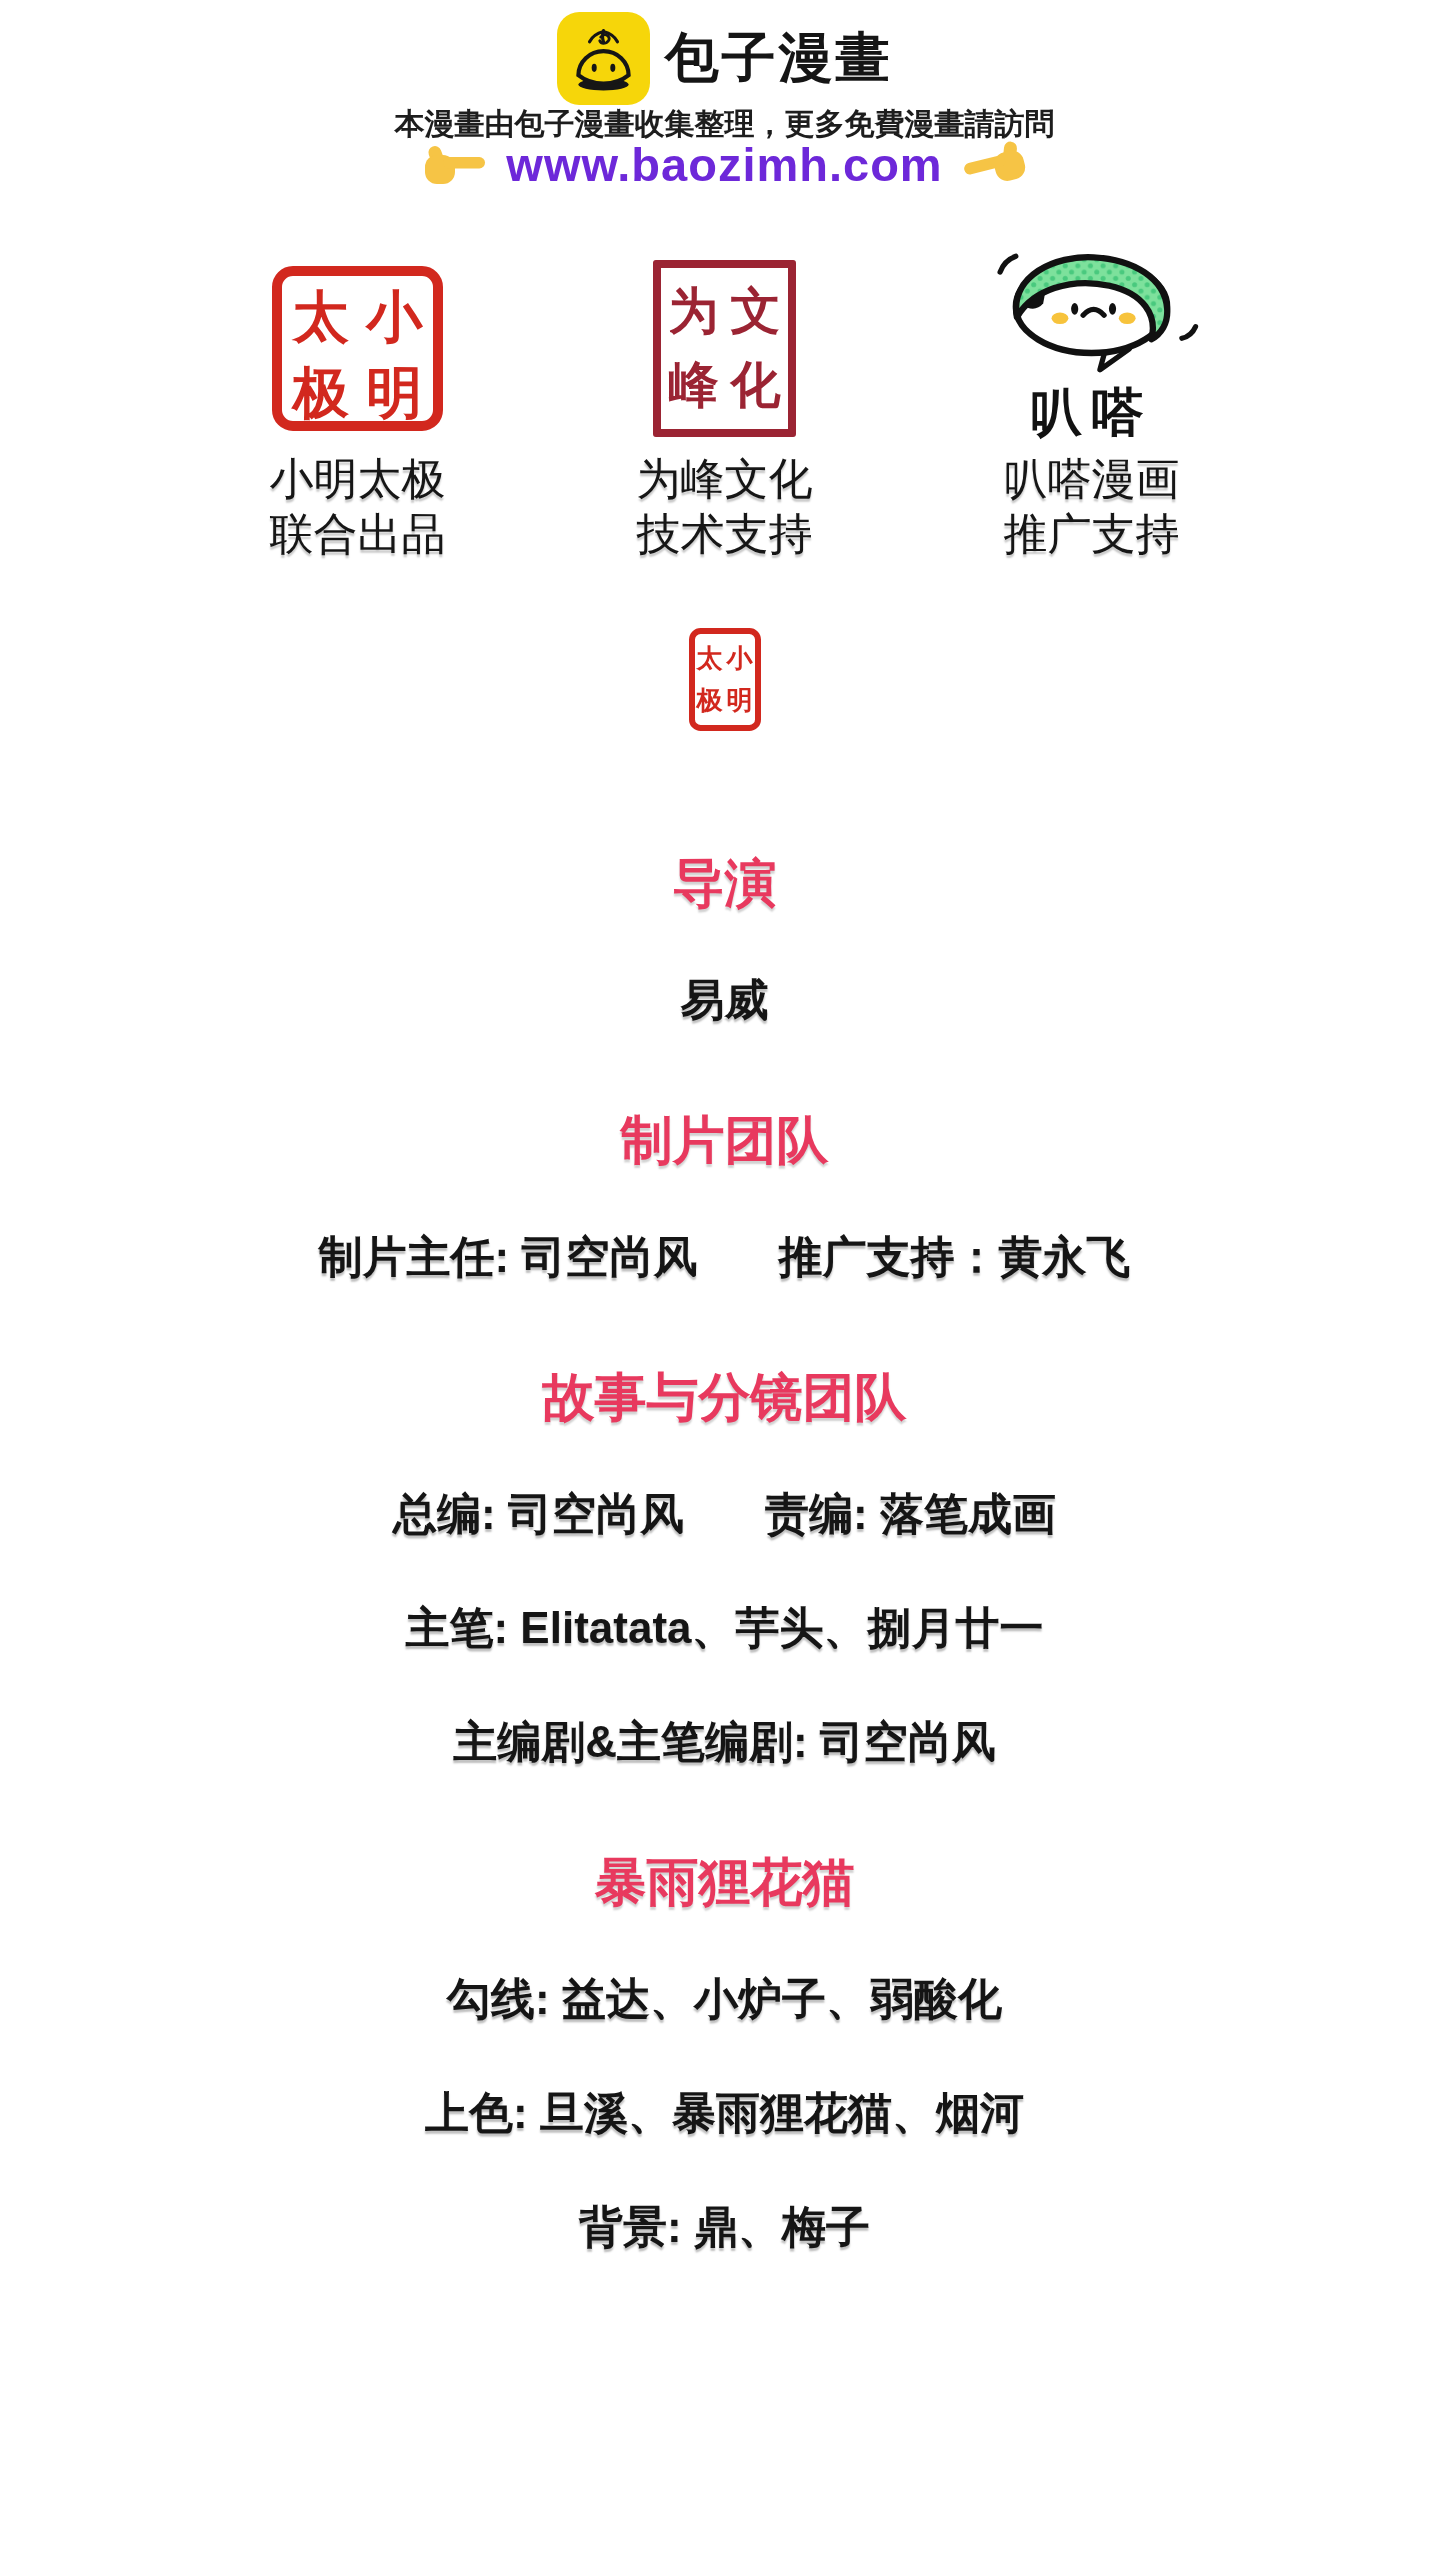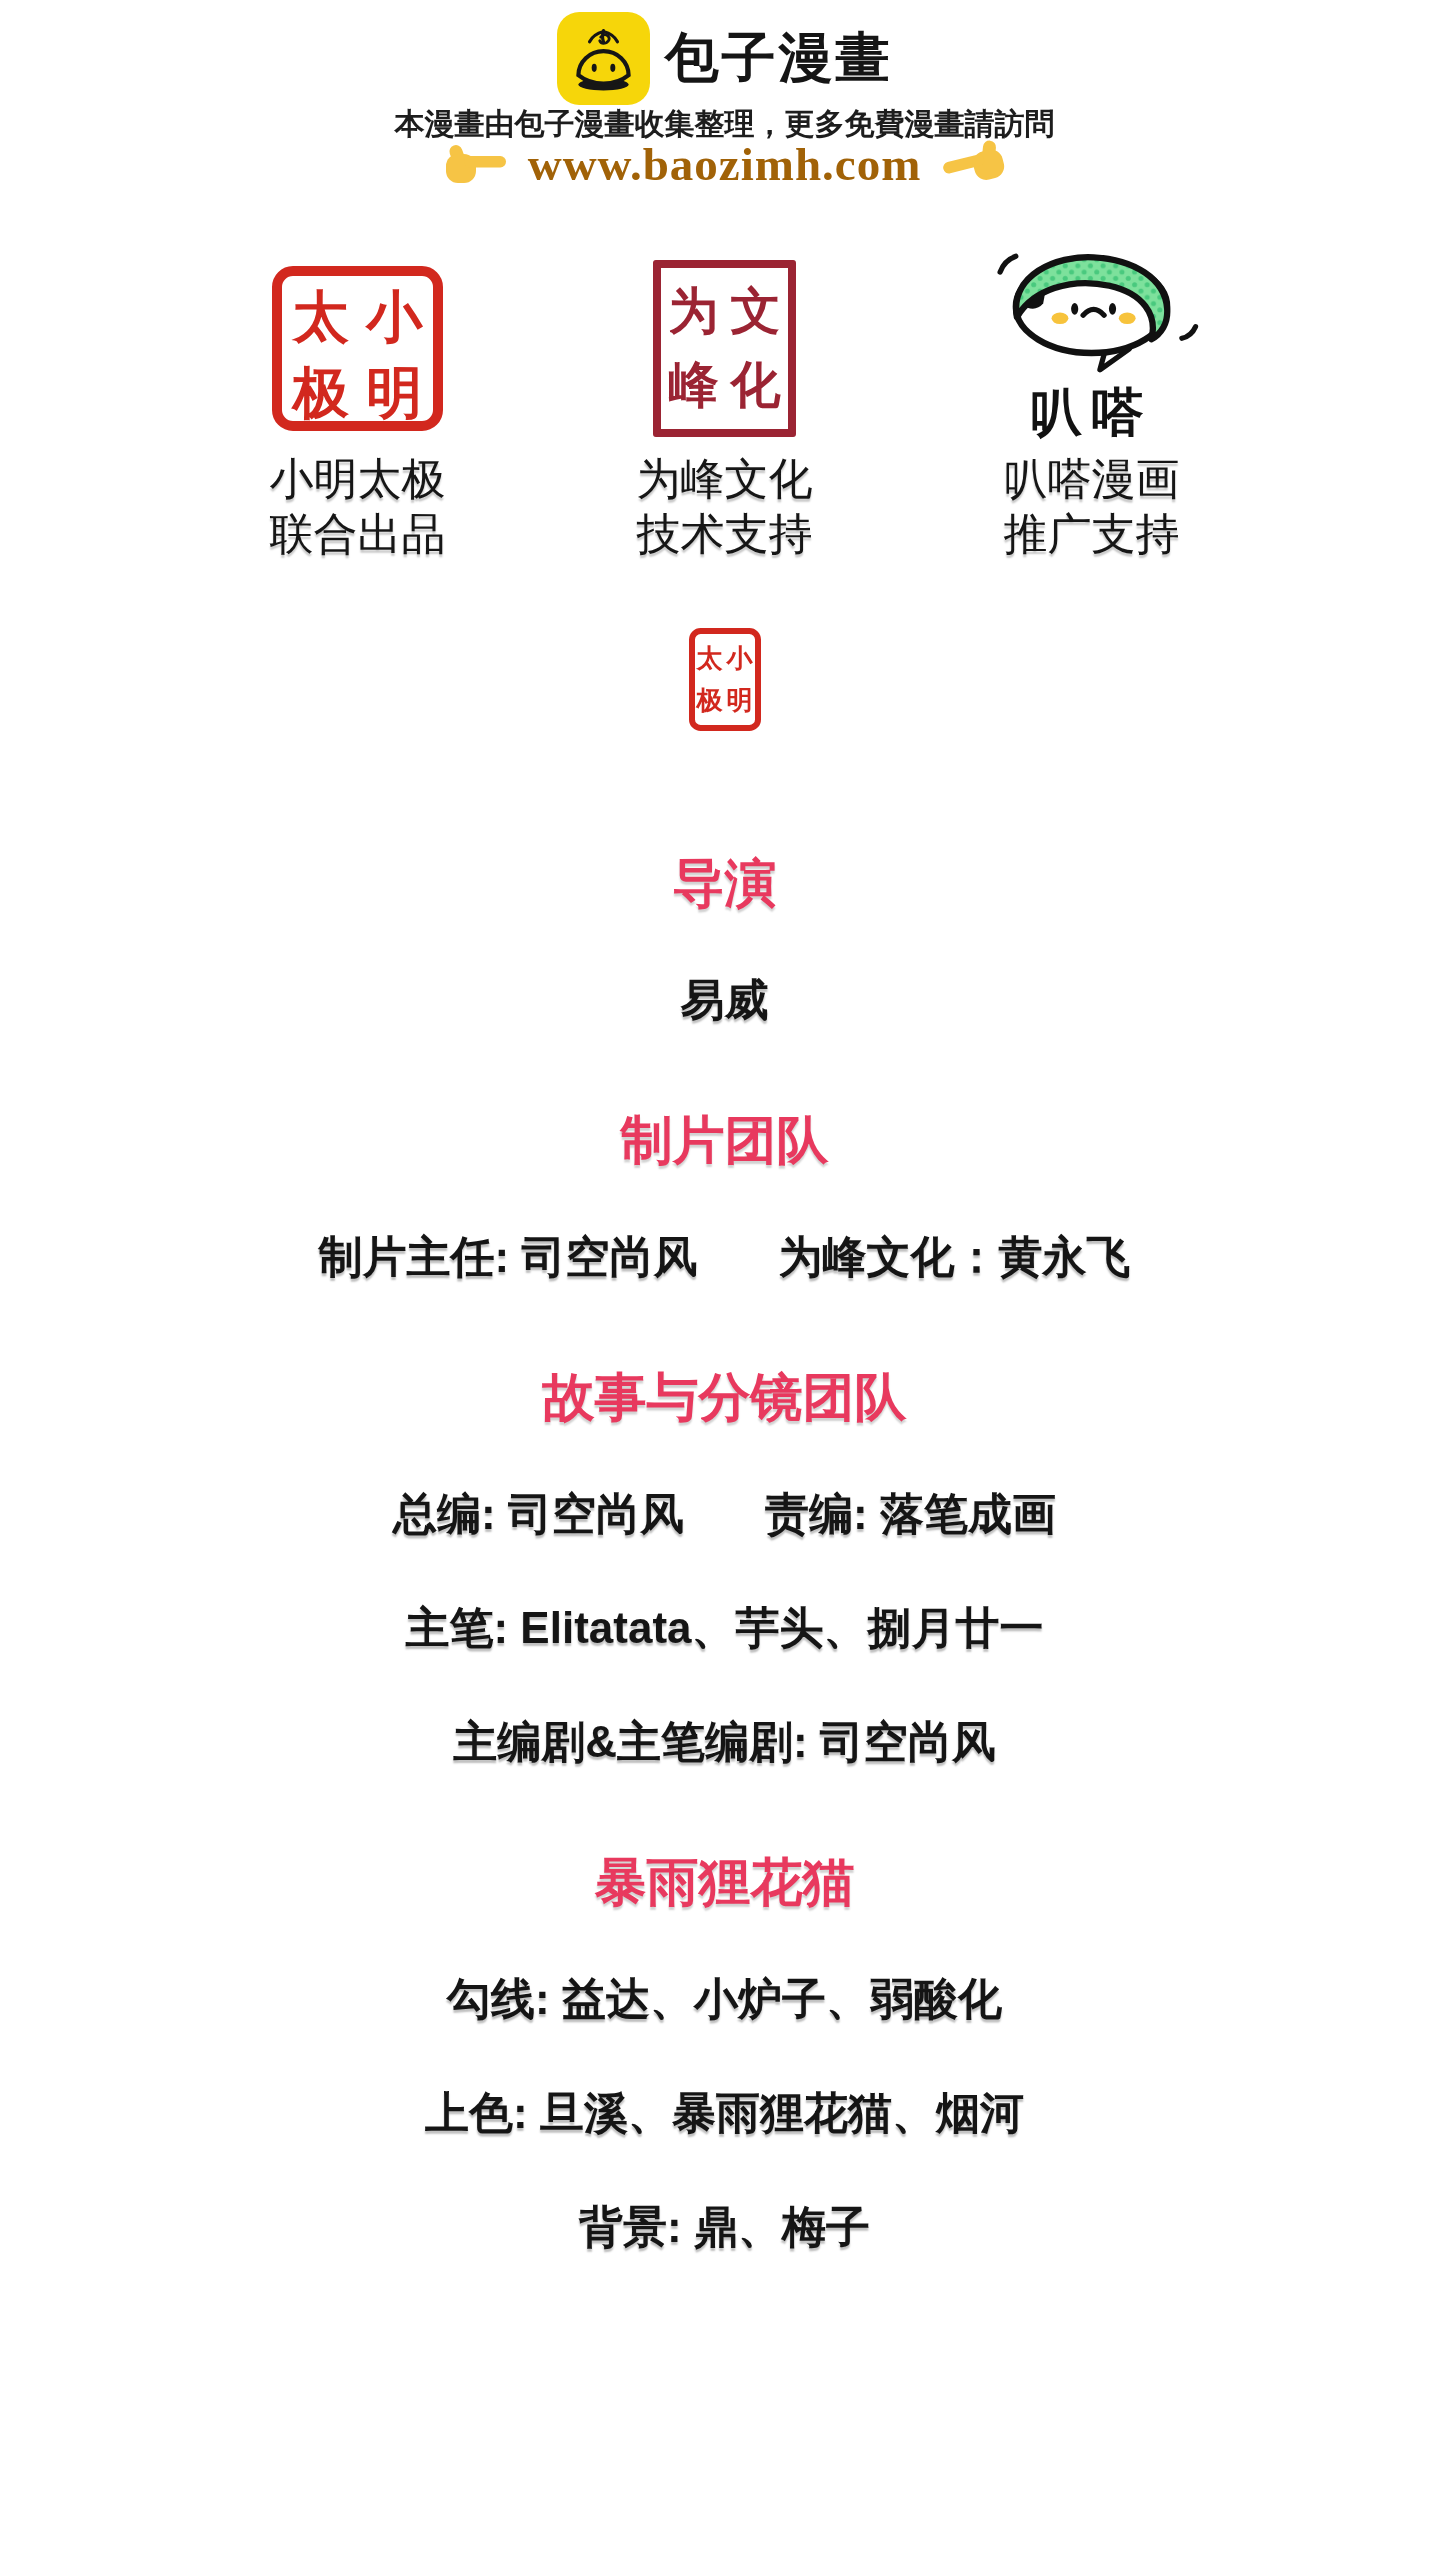--- a/index.html
+++ b/index.html
@@ -7,21 +7,21 @@
     position:relative;width:1449px;height:2576px;background:var(--pageback,#ffffff);
     font-family:"Liberation Sans","DejaVu Sans",sans-serif;overflow:hidden;color:var(--text_black,#161616);
   }
   
   .brand-row{position:absolute;top:11.6px;left:0;width:100%;display:flex;justify-content:center;align-items:center;gap:15px;font-family:Liberation Serif, serif;}
   .brand-logo{width:93px;height:93px;}
   .brand-logo svg{width:93px;height:93px;display:block;}
   .brand-name{font-size:54px;font-weight:800;letter-spacing:2.9px;color:#151515;}
   .notice{position:absolute;top:104px;left:0;width:100%;text-align:center;font-size:30px;font-weight:700;color:#1d1d1d;}
   .url-row{position:absolute;top:137px;left:0;width:100%;display:flex;justify-content:center;align-items:center;gap:19.3px;}
-  .url-text{font-size:47px;font-weight:700;color:#a16207;letter-spacing:1px;font-family:Liberation Serif, serif;}
+  .url-text{font-size:47px;font-weight:700;color:#6d28d9;letter-spacing:1px;}
   .hand{width:64px;height:50px;display:inline-block;}
   .hand svg{width:64px;height:50px;display:block;}
   .hand-after{transform:rotate(-14deg) scaleX(-1);}
   
   .partners{position:absolute;top:246px;left:193px;width:1063px;display:flex;justify-content:space-between;}
   .partner{width:329px;display:flex;flex-direction:column;align-items:center;}
   .partner-logo-area{height:205px;display:flex;flex-direction:column;align-items:center;justify-content:center;}
   .caption-line{font-size:44px;line-height:55px;font-weight:400;color:#161616;text-align:left;text-shadow:0 2.9px 1.9px rgba(0,0,0,.22);}
   
   .seal{display:grid;grid-template-columns:1fr 1fr;align-content:space-evenly;justify-items:center;
@@ -151,21 +151,21 @@
   </div>
 
   <main class="credits" id="credits">
       <h2 class="credit-heading">导演</h2>
       <div class="credit-line">
         <span class="credit-part">易威</span>
       </div>
       <h2 class="credit-heading">制片团队</h2>
       <div class="credit-line">
         <span class="credit-part">制片主任: 司空尚风</span>
-        <span class="credit-part">为峰文化：黄永飞</span>
+        <span class="credit-part">推广支持：黄永飞</span>
       </div>
       <h2 class="credit-heading">故事与分镜团队</h2>
       <div class="credit-line">
         <span class="credit-part">总编: 司空尚风</span>
         <span class="credit-part">责编: 落笔成画</span>
       </div>
       <div class="credit-line">
         <span class="credit-part">主笔: Elitatata、芋头、捌月廿一</span>
       </div>
       <div class="credit-line">

